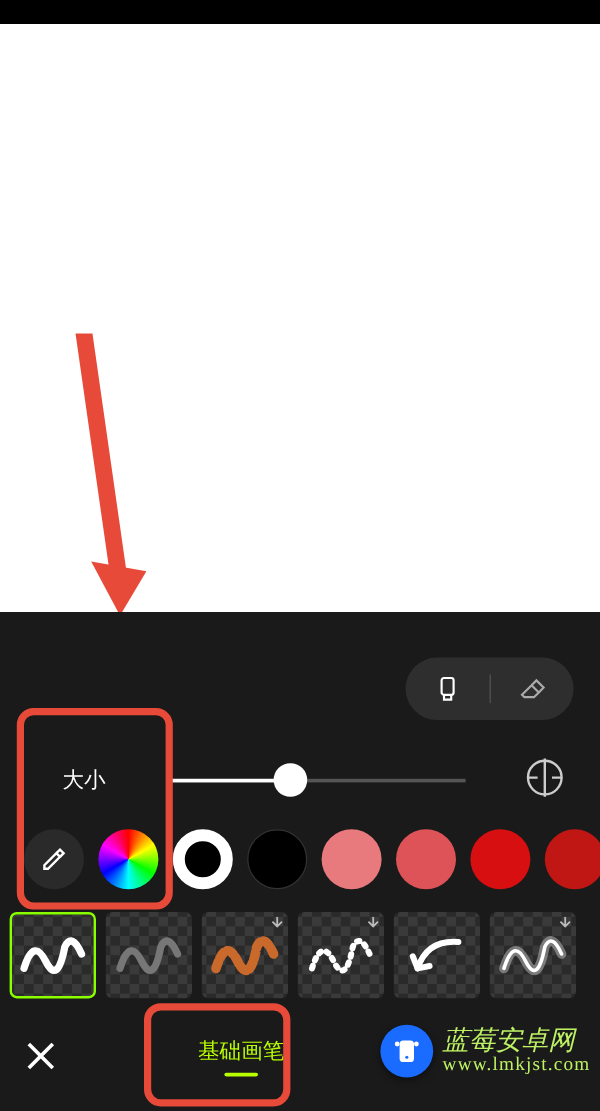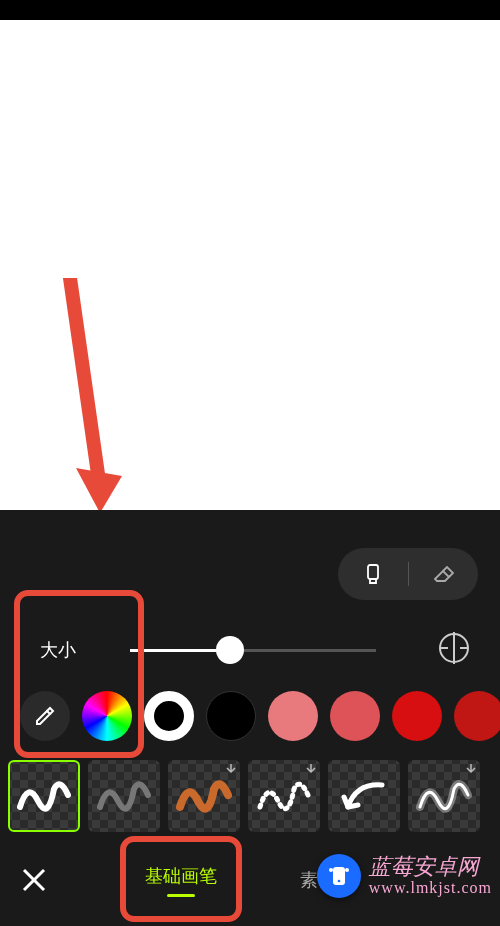--- a/index.html
+++ b/index.html
@@ -6,21 +6,21 @@
   body { width: 500px; height: 926px; background: #000; font-family: -apple-system, sans-serif; overflow: hidden; position: relative; }
   .status-bar { height: 20px; background: #000; }
   .canvas-area { position: relative; height: 490px; background: #fff; overflow: hidden; }
   .arrow-overlay { position: absolute; left: 60px; top: 258px; width: 80px; height: 235px; pointer-events: none; }
   .bottom-panel { position: absolute; left: 0; right: 0; top: 510px; bottom: 0; background: #1a1a1a; }
 
   .tool-mode-pill { position: absolute; right: 22px; top: 38px; width: 140px; height: 52px; background: #2e2e2e; border-radius: 26px; display: flex; align-items: center; justify-content: space-evenly; }
   .tool-mode-pill .divider { width: 1px; height: 24px; background: #555; }
   .tool-mode-pill .icon { width: 24px; height: 24px; display: flex; align-items: center; justify-content: center; }
 
-  .size-row { position: absolute; top: 110px; left: 0; right: 0; height: 60px; display: flex; align-items: center; }
+  .size-row { position: absolute; top: 110px; left: 12px; right: 0; height: 60px; display: flex; align-items: center; }
   .size-label { position: absolute; left: 40px; color: #fff; font-size: 18px; }
   .slider-track { position: absolute; left: 130px; width: 246px; height: 3px; background: #555; }
   .slider-fill { position: absolute; left: 130px; width: 100px; height: 3px; background: #fff; }
   .slider-thumb { position: absolute; left: 216px; width: 28px; height: 28px; background: #fff; border-radius: 50%; }
   .mirror-icon { position: absolute; right: 28px; top: 120px; width: 36px; height: 36px; }
 
   .color-row { position: absolute; top: 180px; left: 0; right: 0; height: 52px; display: flex; align-items: center; padding-left: 20px; gap: 12px; }
   .swatch { width: 50px; height: 50px; border-radius: 50%; flex-shrink: 0; }
   .swatch.eyedrop { background: #2a2a2a; display: flex; align-items: center; justify-content: center; }
   .swatch.rainbow { background: conic-gradient(red, yellow, lime, cyan, blue, magenta, red); }
@@ -30,29 +30,29 @@
   .swatch.red2 { background: #DE5358; }
   .swatch.red3 { background: #D70F10; }
   .swatch.red4 { background: #C01714; }
 
   .brush-row { position: absolute; top: 250px; left: 0; right: 0; height: 72px; display: flex; align-items: center; padding-left: 8px; gap: 8px; }
   .brush-thumb { width: 72px; height: 72px; border-radius: 6px; background: repeating-conic-gradient(#3a3a3a 0% 25%, #2a2a2a 0% 50%) 50% / 16px 16px; display: flex; align-items: center; justify-content: center; flex-shrink: 0; position: relative; }
   .brush-thumb.selected { border: 2px solid #8aff00; }
 
   .tab-row { position: absolute; bottom: 0; left: 0; right: 0; height: 92px; display: flex; align-items: center; }
   .close-x { position: absolute; left: 16px; width: 36px; height: 36px; }
-  .tab-item { position: absolute; color: #aaa; font-size: 18px; text-align: center; }
+  .tab-item { position: absolute; color: #aaa; font-size: 18px; text-align: center; margin-left: 20px; }
   .tab-item.selected { color: #b9ff00; }
   .tab-item.selected::after { content: ""; display: block; width: 28px; height: 3px; background: #b9ff00; margin: 6px auto 0; border-radius: 2px; }
 
   .hi-box { position: absolute; border: 6px solid #e84a3a; border-radius: 14px; pointer-events: none; }
 
   .wm-badge { position: absolute; right: 8px; bottom: 28px; display: flex; align-items: center; gap: 8px; }
   .wm-circle { width: 44px; height: 44px; background: #1a6bff; border-radius: 50%; display: flex; align-items: center; justify-content: center; box-shadow: 0 2px 6px rgba(0,0,0,0.5); }
-  .wm-text { color: #f9a8d4; font-family: "STKaiti","KaiTi",serif; line-height: 1.1; }
+  .wm-text { color: #bef264; font-family: "STKaiti","KaiTi",serif; line-height: 1.1; }
   .wm-text .big { font-size: 22px; font-style: italic; }
   .wm-text .small { font-size: 16px; letter-spacing: 1px; }
 </style>
 </head>
 <body>
 
 <div class="status-bar"></div>
 
 <div class="canvas-area">
   <svg class="arrow-overlay" viewBox="0 0 80 235">

